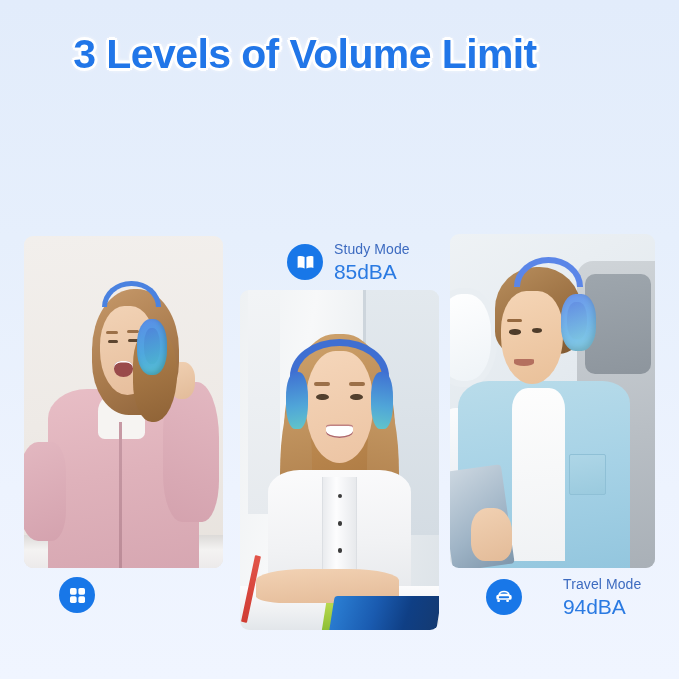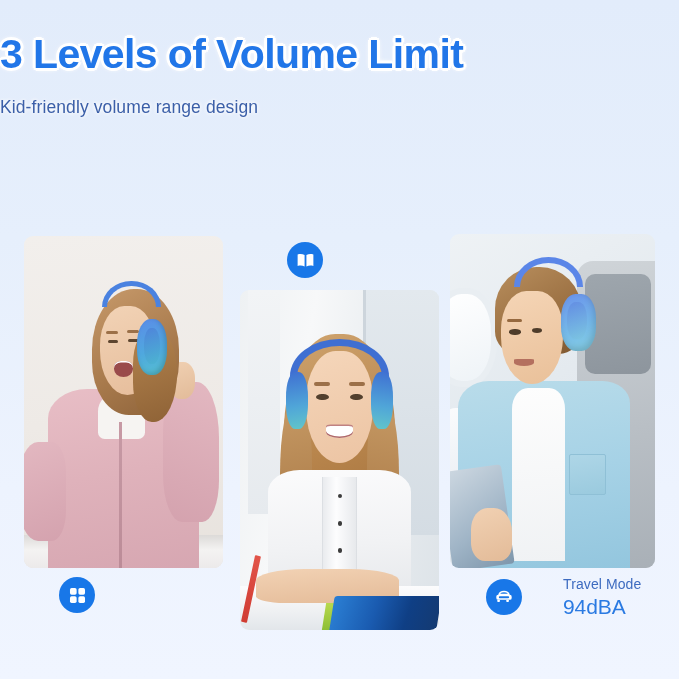--- a/index.html
+++ b/index.html
@@ -15,20 +15,21 @@
     background: linear-gradient(180deg, #e2ecfb 0%, #e6effc 35%, #edf3fe 72%, #f0f5ff 100%);
     position: relative;
   }
 
   
   .header {
     position: absolute;
     top: 28px;
     left: 0;
     width: 610px;
+    text-align: center;
   }
 
   .headline {
     font-size: 41px;
     font-weight: bold;
     color: #2176e8;
     line-height: 1.28;
     letter-spacing: -0.6px;
     text-shadow:
        0 0 6px #ffffff,  0 0 6px #ffffff,
@@ -385,21 +386,20 @@
     letter-spacing: -0.1px;
   }
 </style>
 </head>
 <body>
 
 <div class="header">
   <h1 class="headline">
     <span class="headline-line">3 Levels of Volume Limit</span>
   </h1>
-  <div class="subtitle">Kid-friendly volume range design</div>
 </div>
 
 <div class="panel panel-left">
   <div class="photo">
     <div class="ph-left-bg"></div>
     <div class="ph-left-floor"></div>
     <div class="ph-left-body"></div>
     <div class="ph-left-arm-l"></div>
     <div class="ph-left-arm-r"></div>
     <div class="ph-left-shirt"></div>
@@ -474,20 +474,24 @@
 </div>
 
 <div class="badge badge-study">
   <div class="badge-icon">
     <svg width="21" height="21" viewBox="0 0 24 24" aria-hidden="true">
       <path d="M3 5.2c2.6-.8 5.3-.8 8 .6v13c-2.7-1.4-5.4-1.4-8-.6V5.2z" fill="#ffffff"></path>
       <path d="M21 5.2c-2.6-.8-5.3-.8-8 .6v13c2.7-1.4 5.4-1.4 8-.6V5.2z" fill="#ffffff"></path>
       <rect x="11.35" y="5.3" width="1.3" height="13.6" fill="#1877e8"></rect>
     </svg>
   </div>
+  <div class="badge-text">
+    <span class="badge-label">Study Mode</span>
+    <span class="badge-value">85dBA</span>
+  </div>
 </div>
 
 <div class="badge badge-normal">
   <div class="badge-icon">
     <svg width="19" height="19" viewBox="0 0 24 24" aria-hidden="true">
       <rect x="2.5" y="2.5" width="8.4" height="8.4" rx="2.1" fill="#ffffff"></rect>
       <rect x="13.1" y="2.5" width="8.4" height="8.4" rx="2.1" fill="#ffffff"></rect>
       <rect x="2.5" y="13.1" width="8.4" height="8.4" rx="2.1" fill="#ffffff"></rect>
       <rect x="13.1" y="13.1" width="8.4" height="8.4" rx="2.1" fill="#ffffff"></rect>
     </svg>

